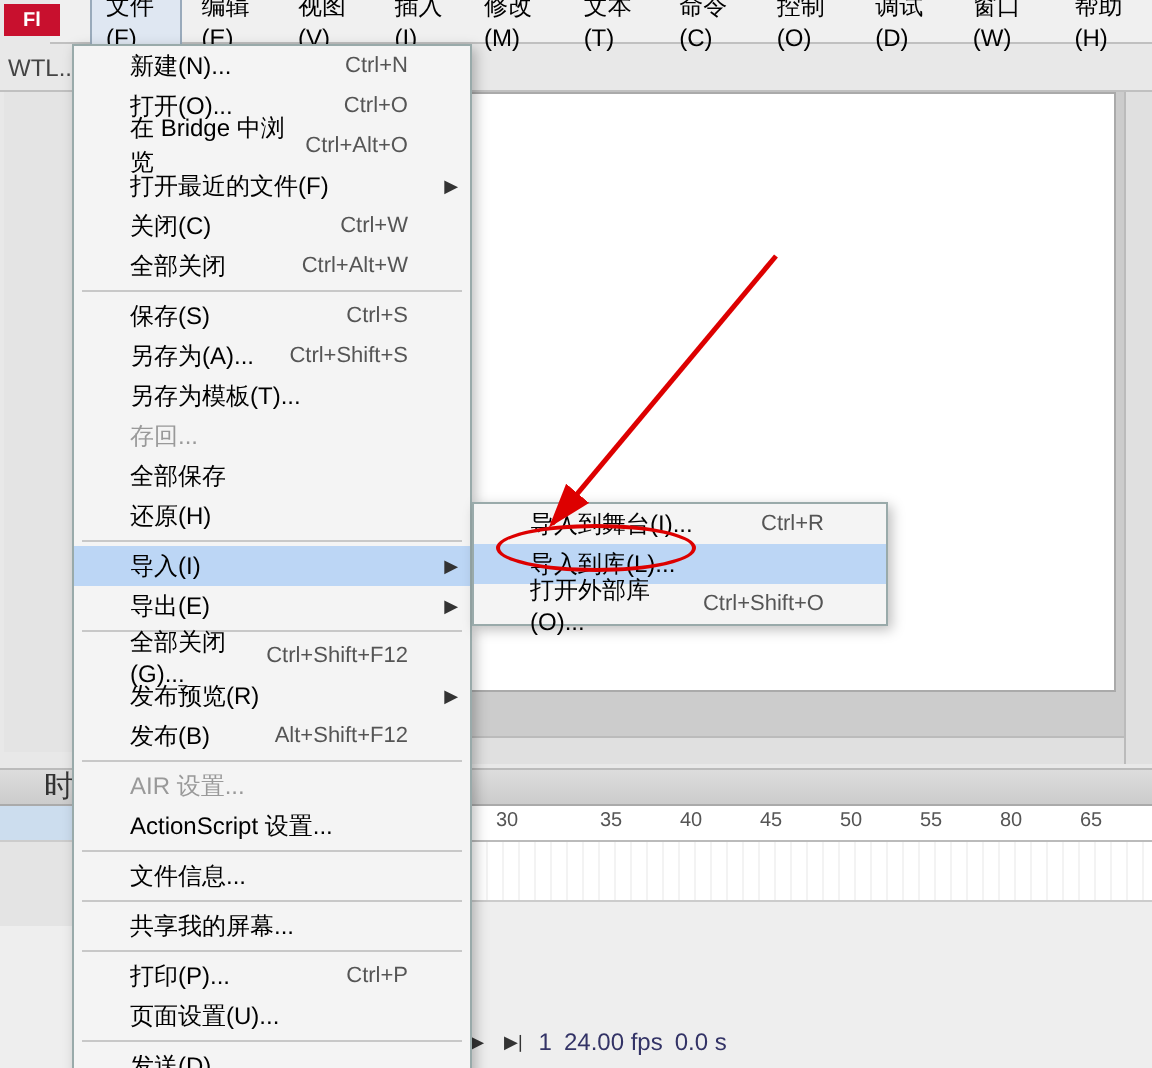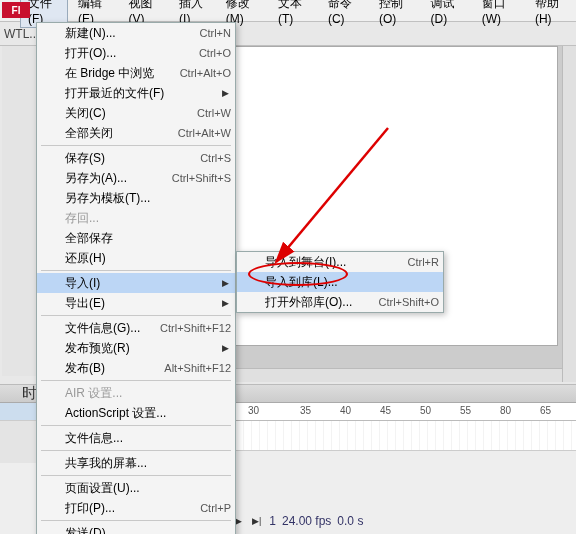--- a/index.html
+++ b/index.html
@@ -1,37 +1,37 @@
 <!DOCTYPE html>
 <html><head>
 <meta charset="utf-8">
 <style>
   * { margin: 0; padding: 0; box-sizing: border-box; font-family: "Microsoft YaHei", sans-serif; font-size: 12px; }
   body { background: #e8e8e8; width: 576px; height: 534px; overflow: hidden; position: relative; }
-  .menubar { background: #f0f0f0; border-bottom: 1px solid #c0c0c0; display: flex; height: 22px; align-items: center; padding-left: 20px; gap: 2px; }
+  .menubar { background: #f0f0f0; border-bottom: 1px solid #c0c0c0; display: flex; height: 22px; align-items: center; padding-left: 20px; gap: 2px; margin-left: 25px; }
   .fl-icon { position: absolute; left: 2px; top: 2px; width: 28px; height: 16px; background: #c8102e; color: #fff; font-size: 10px; font-weight: bold; display: flex; align-items: center; justify-content: center; }
   .menu-top { padding: 2px 8px; cursor: default; }
   .menu-top.open { background: #dfe7f2; border: 1px solid #9ab; padding: 1px 7px; }
   .toolbar { height: 24px; background: #e8e8e8; border-bottom: 1px solid #c0c0c0; display: flex; align-items: center; padding-left: 4px; gap:4px; }
   .toolbar .tab { font-size: 12px; color: #444; }
   .stage-area { position: absolute; left: 42px; top: 46px; right: 4px; height: 330px; background: #ccc; }
   .stage-canvas { position: absolute; left: 56px; top: 0; width: 460px; height: 300px; background: #fff; border: 1px solid #aaa; }
   .left-tool { position: absolute; left: 2px; top: 46px; width: 36px; background: #e4e4e4; border-right: 1px solid #bbb; height: 330px; }
   .timeline { position: absolute; left: 0; bottom: 0; right: 0; height: 150px; background: #eee; border-top: 1px solid #bbb; }
   .timeline-header { height: 18px; background: linear-gradient(#ddd,#ccc); display:flex; align-items:center; padding-left:22px; font-size:15px; color:#333; border-bottom:1px solid #aaa;}
   .timeline-ruler { position: relative; height: 18px; margin-left: 180px; background: #fff; border-bottom: 1px solid #bbb; display:flex; align-items:center; overflow:hidden; }
   .ruler-tick { position: absolute; font-size: 10px; color: #555; top:2px; }
   .timeline-track { height: 30px; background: #fafafa; margin-left: 180px; border-bottom:1px solid #ccc; background-image: repeating-linear-gradient(90deg, #fff 0 7px, #f3f3f3 7px 8px); }
   .timeline-layers { position:absolute; left:0; top:18px; width:178px; background:#e4e4e4; height:60px; border-right:1px solid #aaa;}
   .layer-row { height: 18px; border-bottom:1px solid #ccc; background:#cde; display:flex; align-items:center; padding-left:6px; font-size:11px;}
   .timeline-status { position:absolute; bottom:4px; left:180px; height:18px; display:flex; align-items:center; gap:6px; font-size:10px; color:#336;}
   .tri { font-size: 9px; color:#333; padding:0 2px; cursor:default;}
   .dropdown { position: absolute; background: #f4f4f4; border: 1px solid #9aa; box-shadow: 2px 2px 6px rgba(0,0,0,.25); z-index: 100; }
   .menu-main { left: 36px; top: 22px; width: 200px; }
-  .menu-item { display: flex; justify-content: space-between; align-items: center; padding: 2px 4px 2px 28px; height: 20px; cursor: default; position: relative; }
+  .menu-item { display: flex; justify-content: space-between; align-items: center; padding: 2px 31px 2px 28px; height: 20px; cursor: default; position: relative; }
   .menu-item.hover { background: #bcd6f5; }
   .menu-item.disabled span { color: #999; }
   .menu-sep { height: 1px; margin: 2px 4px; background: #c8c8c8; }
   .shortcut { color: #555; font-size: 11px; }
   .sub-arrow { position: absolute; right: 6px; font-size: 9px; color:#333;}
   .submenu { left: 236px; top: 251px; width: 208px; }
   .annot-arrow { position: absolute; left: 258px; top: 120px; width: 140px; height: 150px; pointer-events:none; z-index:200;}
   .annot-circle { position: absolute; left: 248px; top: 262px; width: 100px; height: 24px; border: 2px solid #d00; border-radius: 50%; z-index:210; pointer-events:none;}
   .sb-v { position:absolute; right:0; top:46px; bottom:152px; width:14px; background:#e0e0e0; border-left:1px solid #bbb;}
   .sb-h { position:absolute; left:42px; right:14px; bottom:152px; height:14px; background:#e0e0e0; border-top:1px solid #bbb;}
@@ -116,21 +116,21 @@
   <div class="menu-item hover">
       <span>导入(I)</span>
       <span class="sub-arrow">▶</span>
     </div>
   <div class="menu-item">
       <span>导出(E)</span>
       <span class="sub-arrow">▶</span>
     </div>
   <div class="menu-sep"></div>
   <div class="menu-item">
-      <span>文件信息(G)...</span>
+      <span>全部关闭(G)...</span>
       <span class="shortcut">Ctrl+Shift+F12</span>
     </div>
   <div class="menu-item">
       <span>发布预览(R)</span>
       <span class="sub-arrow">▶</span>
     </div>
   <div class="menu-item">
       <span>发布(B)</span>
       <span class="shortcut">Alt+Shift+F12</span>
     </div>
@@ -144,25 +144,25 @@
   <div class="menu-sep"></div>
   <div class="menu-item">
       <span>文件信息...</span>
     </div>
   <div class="menu-sep"></div>
   <div class="menu-item">
       <span>共享我的屏幕...</span>
     </div>
   <div class="menu-sep"></div>
   <div class="menu-item">
-      <span>页面设置(U)...</span>
-    </div>
-  <div class="menu-item">
       <span>打印(P)...</span>
       <span class="shortcut">Ctrl+P</span>
+    </div>
+  <div class="menu-item">
+      <span>页面设置(U)...</span>
     </div>
   <div class="menu-sep"></div>
   <div class="menu-item">
       <span>发送(D)...</span>
     </div>
 
 </div>
 
 <div class="dropdown submenu">
   <div class="menu-item">

